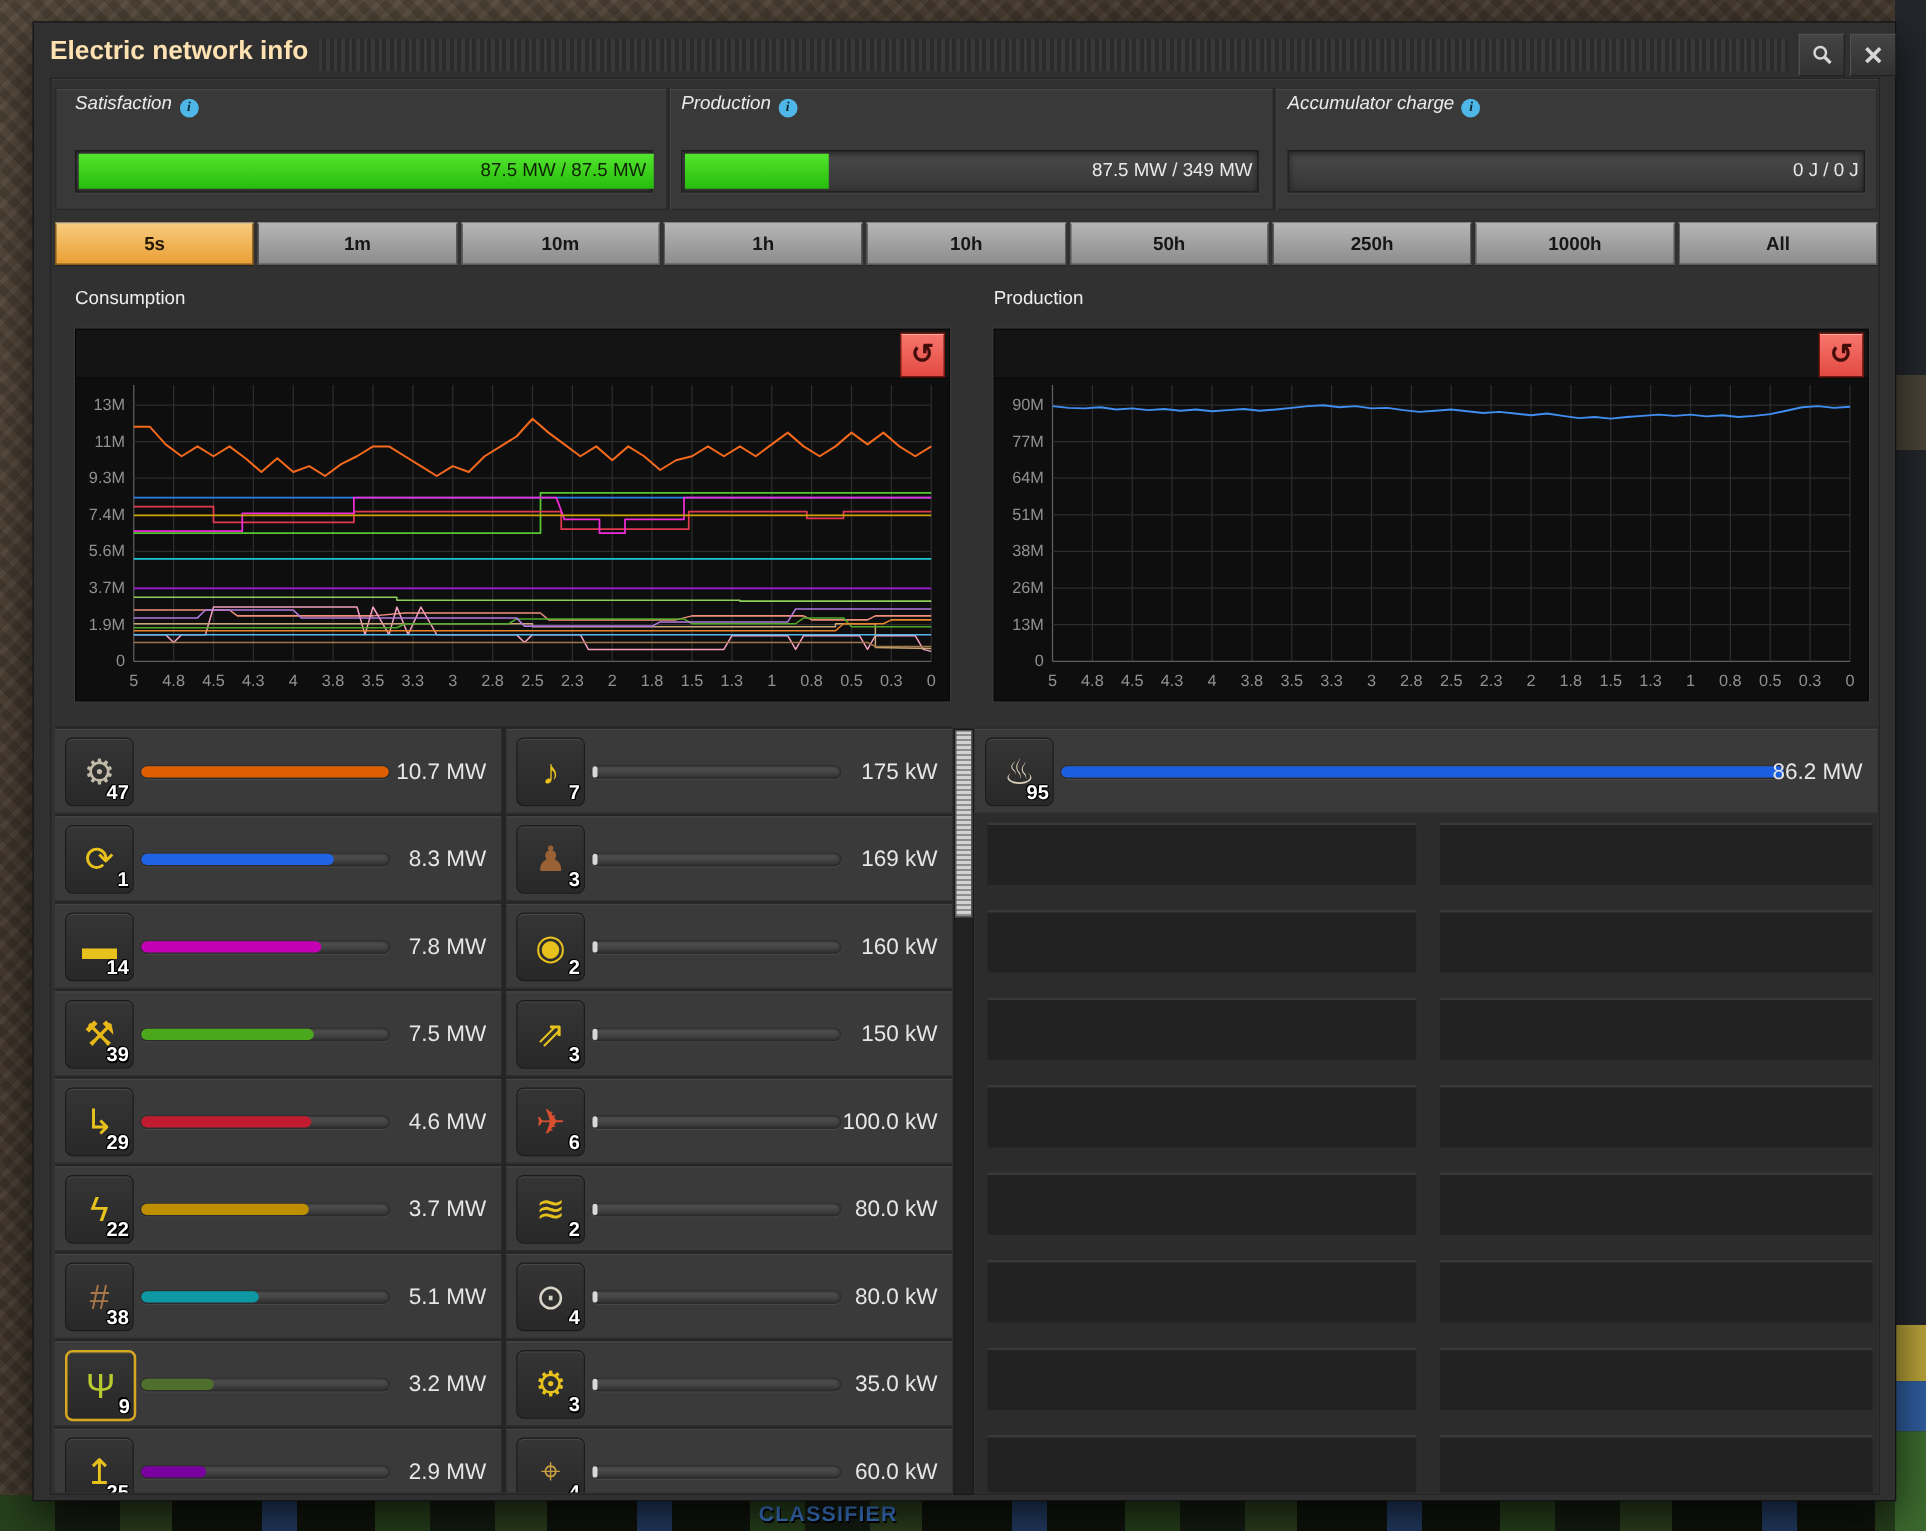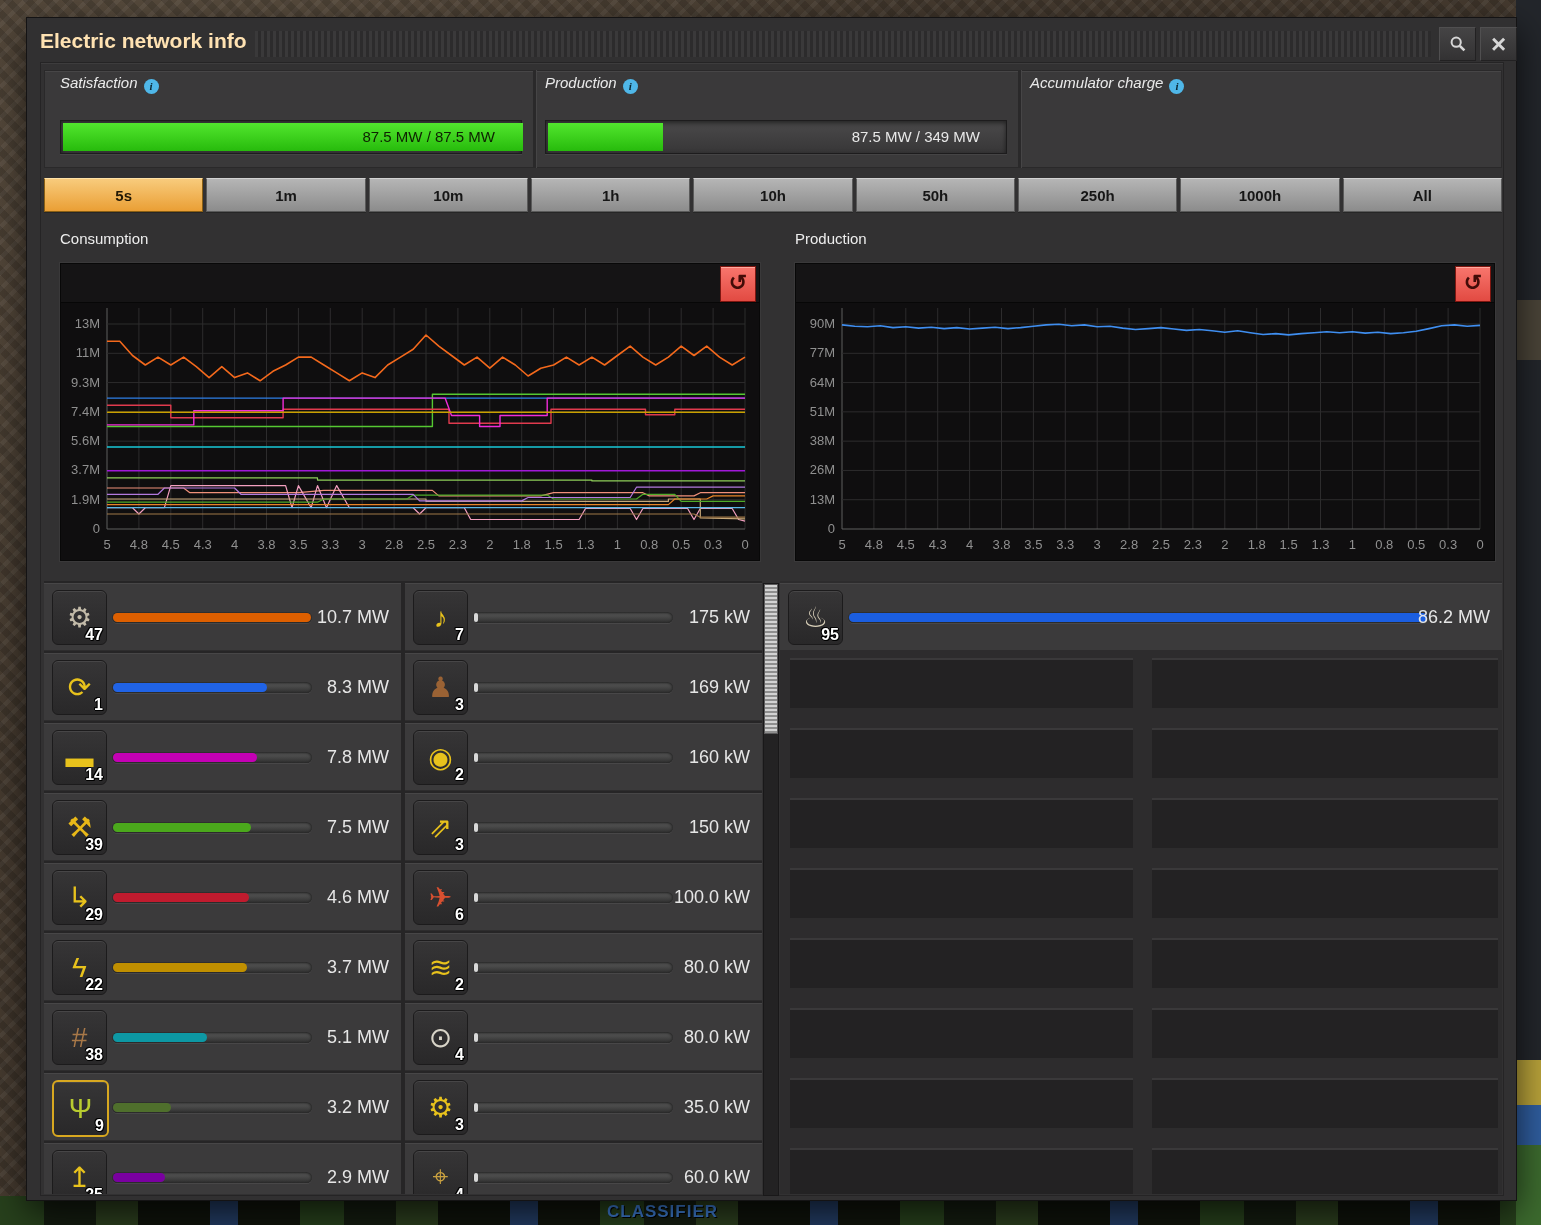--- a/index.html
+++ b/index.html
@@ -34,21 +34,21 @@
   .stats{position:absolute;left:17px;top:52px;width:1456px;height:96px;background:#3a393a;
       border:1px solid #2a292a;box-shadow:inset 0 1px 0 #474647;}
   .stat-sep{position:absolute;top:52px;width:3px;height:98px;background:#2a292a;border-right:1px solid #464546;}
   .stat-label{position:absolute;top:56px;font-size:15px;color:#eaeaea;font-style:italic;}
   .info-ic{display:inline-block;width:15px;height:15px;margin-left:6px;border-radius:50%;
       background:#4fb7e8;color:#0a2530;font-size:11px;font-weight:bold;text-align:center;
       line-height:15px;vertical-align:-2px;font-family:"Liberation Serif",serif;}
   .stat-bar{position:absolute;top:102px;width:460px;height:32px;background:linear-gradient(#4b4a4b,#373637);
       border:1px solid #1d1c1d;box-shadow:inset 0 2px 5px rgba(0,0,0,.55), 0 1px 0 #454445;}
   .stat-fill{position:absolute;left:2px;top:2px;bottom:2px;background:linear-gradient(#52e62e,#27bb0c);}
-  .stat-val{position:absolute;right:26px;top:0;height:32px;line-height:32px;font-size:15px;color:#e8e8e8;}
+  .stat-val{position:absolute;right:4px;top:0;height:32px;line-height:32px;font-size:15px;color:#e8e8e8;}
   .stat-val.dark{color:#0e2202;}
   
   .timerow{position:absolute;left:17px;top:160px;width:1458px;height:34px;display:flex;gap:3px;}
   .tbtn{flex:1;display:flex;align-items:center;justify-content:center;font-size:15px;font-weight:bold;
       color:#161616;background:linear-gradient(#b5b5b5,#8c8c8c);border:1px solid #5a5a5a;
       border-top-color:#d2d2d2;box-shadow:0 1px 0 #262626;cursor:pointer;}
   .tbtn.selected{background:linear-gradient(#f8cb7c,#ea9f35);border:1px solid #8a5f14;
       border-top-color:#ffe2a6;color:#231905;text-align:right;}
   
   .chart-label{position:absolute;top:212px;font-size:15px;color:#ededed;}
@@ -126,20 +126,24 @@
   <div class="stat-label" style="left:518px;">
     <span>Production</span><span class="info-ic">i</span>
   </div>
   <div class="stat-bar" style="left:518px;">
     <div class="stat-fill" id="fill-prod" style="width: 25%;"></div>
     <div class="stat-val">87.5 MW / 349 MW</div>
   </div>
 
   <div class="stat-label" style="left:1003px;">
     <span>Accumulator charge</span><span class="info-ic">i</span>
+  </div>
+  <div class="stat-bar" style="left:1003px;">
+
+    <div class="stat-val">0 J / 0 J</div>
   </div>
 
   <div class="timerow" id="timerow">
       <div class="tbtn selected">5s</div>
       <div class="tbtn">1m</div>
       <div class="tbtn">10m</div>
       <div class="tbtn">1h</div>
       <div class="tbtn">10h</div>
       <div class="tbtn">50h</div>
       <div class="tbtn">250h</div>

